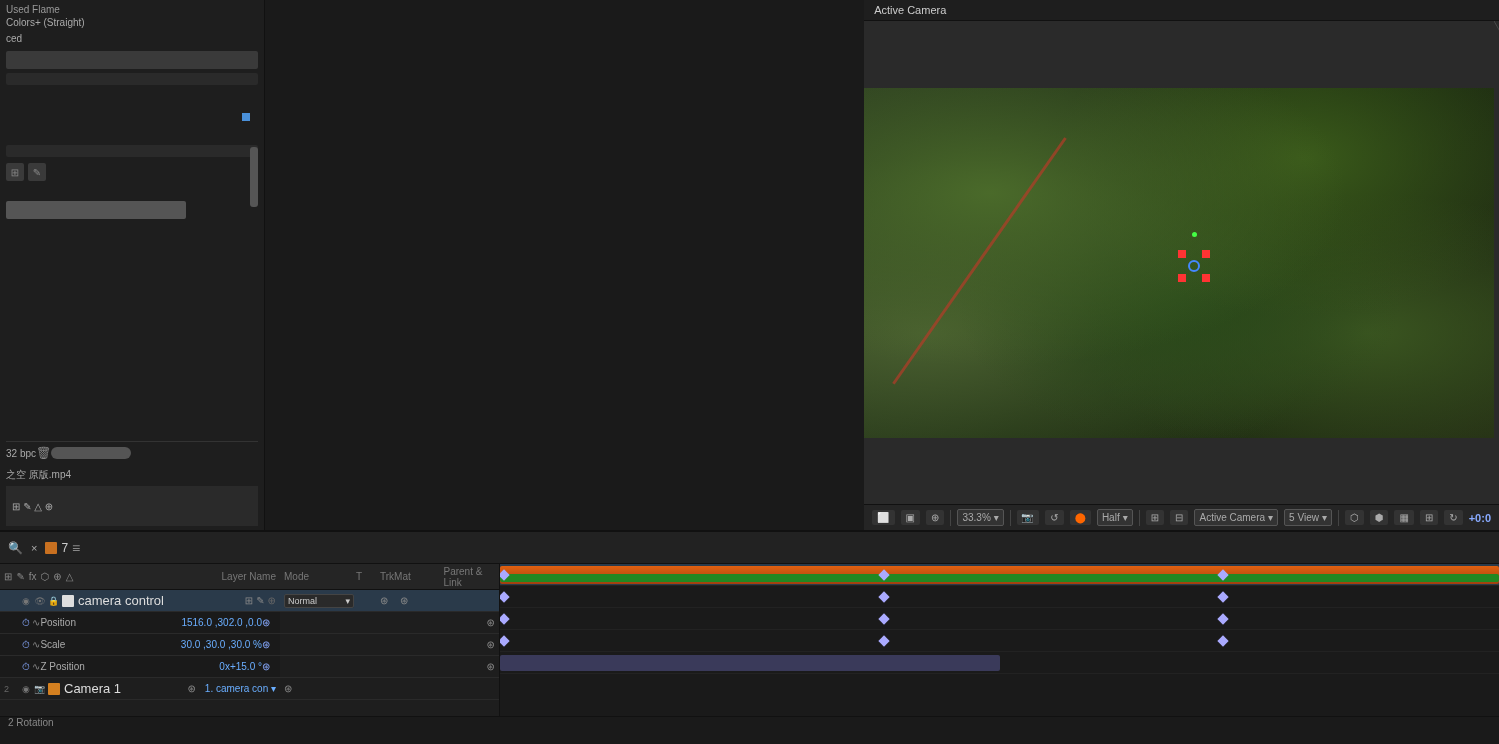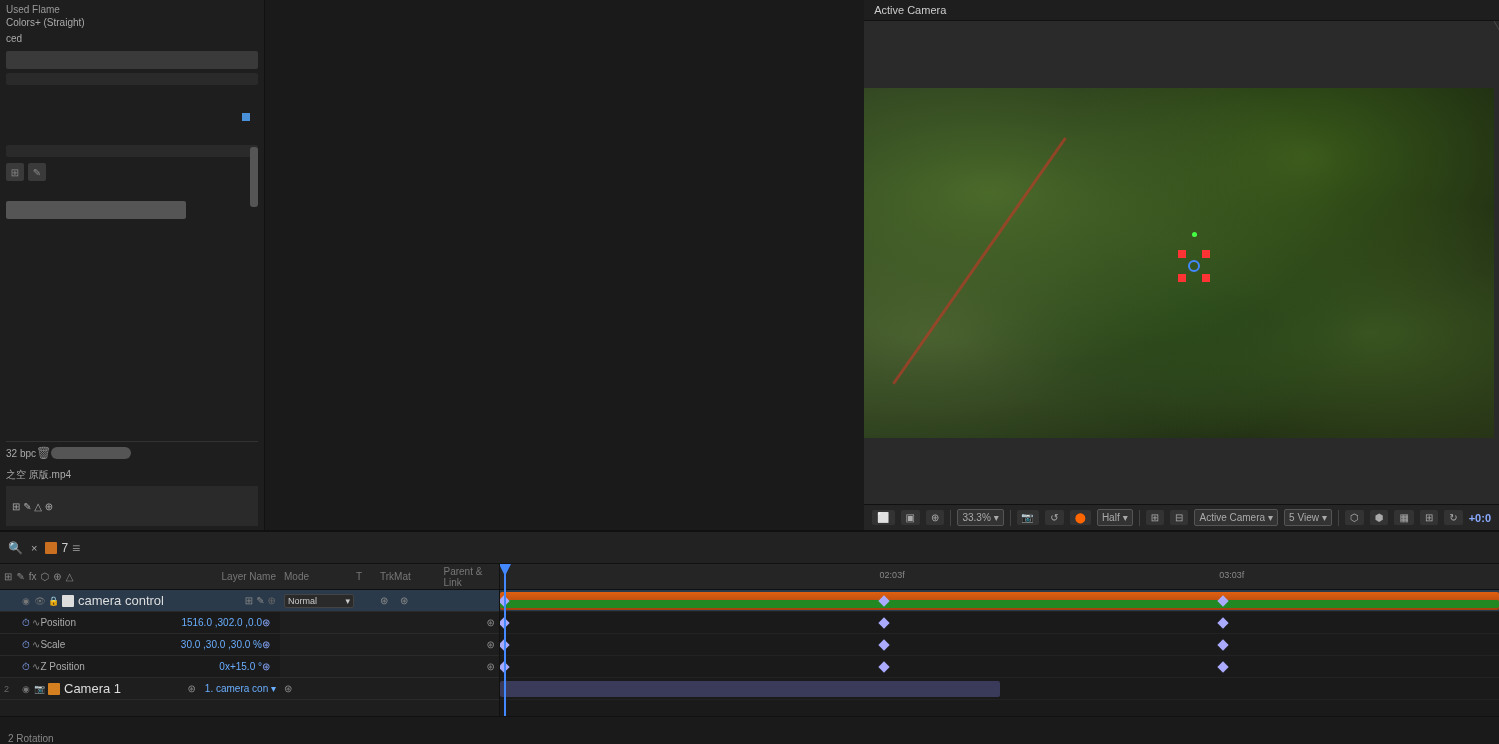--- a/index.html
+++ b/index.html
@@ -694,27 +694,20 @@
         <span style="color:#888;font-size:10px;margin-left:auto;">⊛</span>
       </div>
 
       <div style="height:22px;display:flex;align-items:center;padding:0 4px;border-bottom:1px solid #2a2a2a;">
         <span style="color:#888;font-size:10px;">⊛</span>
       </div>
     </div>
 
     <div class="timeline-tracks">
 
-      <div class="tracks-header">
-        <div class="playhead" style="left:4px;height:200px;">
-          <div class="playhead-top"></div>
-        </div>
-        <span class="track-timecode" style="left:38%;">02:03f</span>
-        <span class="track-timecode" style="left:72%;">03:03f</span>
-      </div>
 
       <div class="track-row" style="background:#2a3a4a;">
         <div class="track-bar orange-bar" style="left:0;right:0;background:linear-gradient(to bottom,#e06010,#a04010);"></div>
         <div class="track-bar green-bar" style="left:0;right:0;top:10px;height:8px;background:#228822;"></div>
         <div class="keyframe-diamond" style="left:0;background:#aaaaff;"></div>
         <div class="keyframe-diamond" style="left:38%;background:#aaaaff;"></div>
         <div class="keyframe-diamond" style="left:72%;background:#aaaaff;"></div>
       </div>
 
       <div class="track-row">
@@ -734,16 +727,16 @@
         <div class="keyframe-diamond" style="left:38%;background:#aaaaff;"></div>
         <div class="keyframe-diamond" style="left:72%;background:#aaaaff;"></div>
       </div>
 
       <div class="track-row">
         <div class="track-bar" style="left:0;width:50%;background:#3a3a5a;top:3px;height:16px;border-radius:2px;"></div>
       </div>
     </div>
   </div>
 
-  <div style="background:#1a1a1a;height:28px;display:flex;align-items:flex-end;padding:0 8px;border-top:1px solid #111;">
+  <div style="background:#1a1a1a;height:28px;display:flex;align-items:flex-start;padding:0 8px;border-top:1px solid #111;">
     <span style="color:#888;font-size:10px;">2 Rotation</span>
   </div>
 </div>
 
 </body></html>

